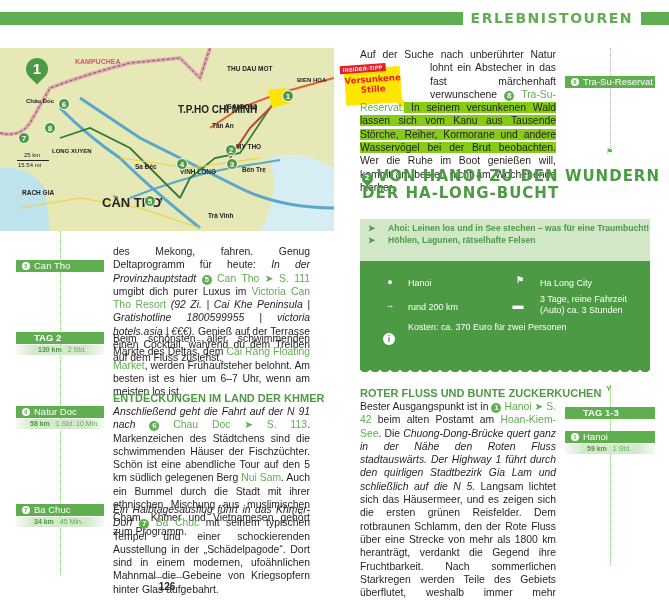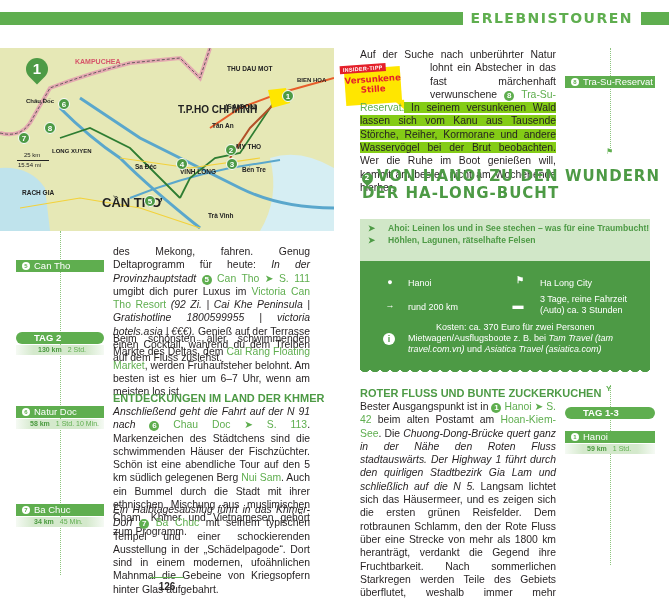--- a/index.html
+++ b/index.html
@@ -16,21 +16,21 @@
   .map { position: absolute; left: 0; top: 48px; width: 334px; height: 183px; overflow: hidden; background: #e9e6b8; }
   .map svg { width: 100%; height: 100%; display: block; }
   .map-label { position: absolute; font-family: "Liberation Sans", sans-serif; font-weight: bold; color: #222; white-space: nowrap; }
   .map-pin { position: absolute; width: 12px; height: 12px; border-radius: 50%; background: #4d9a45; color: #fff; font-size: 8px; font-weight: bold; text-align: center; line-height: 12px; border: 1px solid #fff; }
 
   
   .vline { position: absolute; border-left: 1px dotted #8dc47e; }
 
   .side-label { position: absolute; height: 12px; background: #5fae4f; color: #fff; font-size: 9.5px; line-height: 12px; padding-left: 6px; white-space: nowrap; }
   .side-label .num { display: inline-block; width: 8px; height: 8px; border-radius: 50%; background: #fff; color: #5fae4f; font-size: 6px; font-weight: bold; line-height: 8px; text-align: center; margin-right: 4px; vertical-align: 1px; }
-  .side-label.tag { font-weight: bold; padding-left: 18px; border-radius: 6px; }
+  .side-label.tag { font-weight: bold; padding-left: 18px; }
   .side-sub { position: absolute; height: 10px; background: linear-gradient(90deg, rgba(205,229,197,0.2), #d4e9cc 20%, #d4e9cc 80%, rgba(205,229,197,0.2)); font-size: 7px; color: #5fae4f; line-height: 10px; white-space: nowrap; }
   .side-sub .km { font-weight: bold; margin-right: 6px; color: #4a9a3f; }
 
   .text { position: absolute; font-family: "Liberation Sans", sans-serif; font-size: 10.4px; line-height: 13.3px; text-align: justify; color: #231f20; }
   .text em { font-style: italic; }
   .g { color: #5fae4f; }
   .hl { background: #84cc16; }
   .subhead { position: absolute; font-size: 11px; font-weight: bold; color: #4d9a45; white-space: nowrap; }
 
   .page-num { position: absolute; font-size: 10px; font-weight: bold; text-align: center; width: 40px; }
@@ -189,24 +189,21 @@
 <div class="infobox">
   <span class="ib-icon" style="left:24px;top:16px;">●</span>
   <span class="ib-item" style="left:48px;top:17px;">Hanoi</span>
   <span class="ib-icon" style="left:154px;top:14px;">⚑</span>
   <span class="ib-item" style="left:180px;top:17px;">Ha Long City</span>
   <span class="ib-icon" style="left:24px;top:39px;">→</span>
   <span class="ib-item" style="left:48px;top:41px;">rund 200 km</span>
   <span class="ib-icon" style="left:148px;top:38px;width:20px;font-size:11px;">▬</span>
   <span class="ib-item" style="left:180px;top:33px;width:100px;">3 Tage, reine Fahrzeit (Auto) ca. 3 Stunden</span>
   <span class="ib-icon" style="left:23px;top:72px;width:12px;height:12px;border-radius:50%;background:#fff;color:#4d9a45;font-size:9px;line-height:12px;">i</span>
-  <span class="ib-item" style="left:48px;top:61px;width:230px;margin-left:28px;">Kosten: ca. 370 Euro für zwei Personen</span>
-  <span class="ib-item" style="left:48px;top:72px;width:230px;">
-    <span>Mietwagen/Ausflugsboote z. B. bei </span><em>Tam Travel (tam travel.com.vn)</em><span> und </span><em>Asiatica Travel (asiatica.com)</em>
-  </span>
+  <span class="ib-item" style="left:48px;top:61px;width:230px;">Kosten: ca. 370 Euro für zwei Personen</span>
   <div class="wavy"></div>
 </div>
 
 <div class="subhead" style="left:360px;top:387px;">ROTER FLUSS UND BUNTE ZUCKERKUCHEN</div>
 <div class="text" style="left:360px;top:400px;width:196px;">
   <span>Bester Ausgangspunkt ist in </span><span class="pill-icon" style="background:#5fae4f;color:#fff;">1</span><span class="g"> Hanoi ➤ S. 42</span><span> beim alten Postamt am </span><span class="g">Hoan-Kiem-See</span><span>. Die </span><em>Chuong-Dong-Brücke quert ganz in der Nähe den Roten Fluss stadtauswärts. Der Highway 1 führt durch den quirligen Stadtbezirk Gia Lam und schließlich auf die N 5.</em><span> Langsam lichtet sich das Häusermeer, und es zeigen sich die ersten grünen Reisfelder. Dem rotbraunen Schlamm, den der Rote Fluss über eine Strecke von mehr als 1800 km heranträgt, verdankt die Gegend ihre Fruchtbarkeit. Nach sommerlichen Starkregen werden Teile des Gebiets überflutet, weshalb immer mehr Deichanlagen gebaut werden müssen – sie sind nicht zu übersehen. </span>
 </div>
 
 <div class="vline" style="left:610px;top:385px;height:180px;"></div>
 <div style="position:absolute;left:606px;top:384px;font-size:8px;color:#5fae4f;font-weight:bold;">Y</div>

